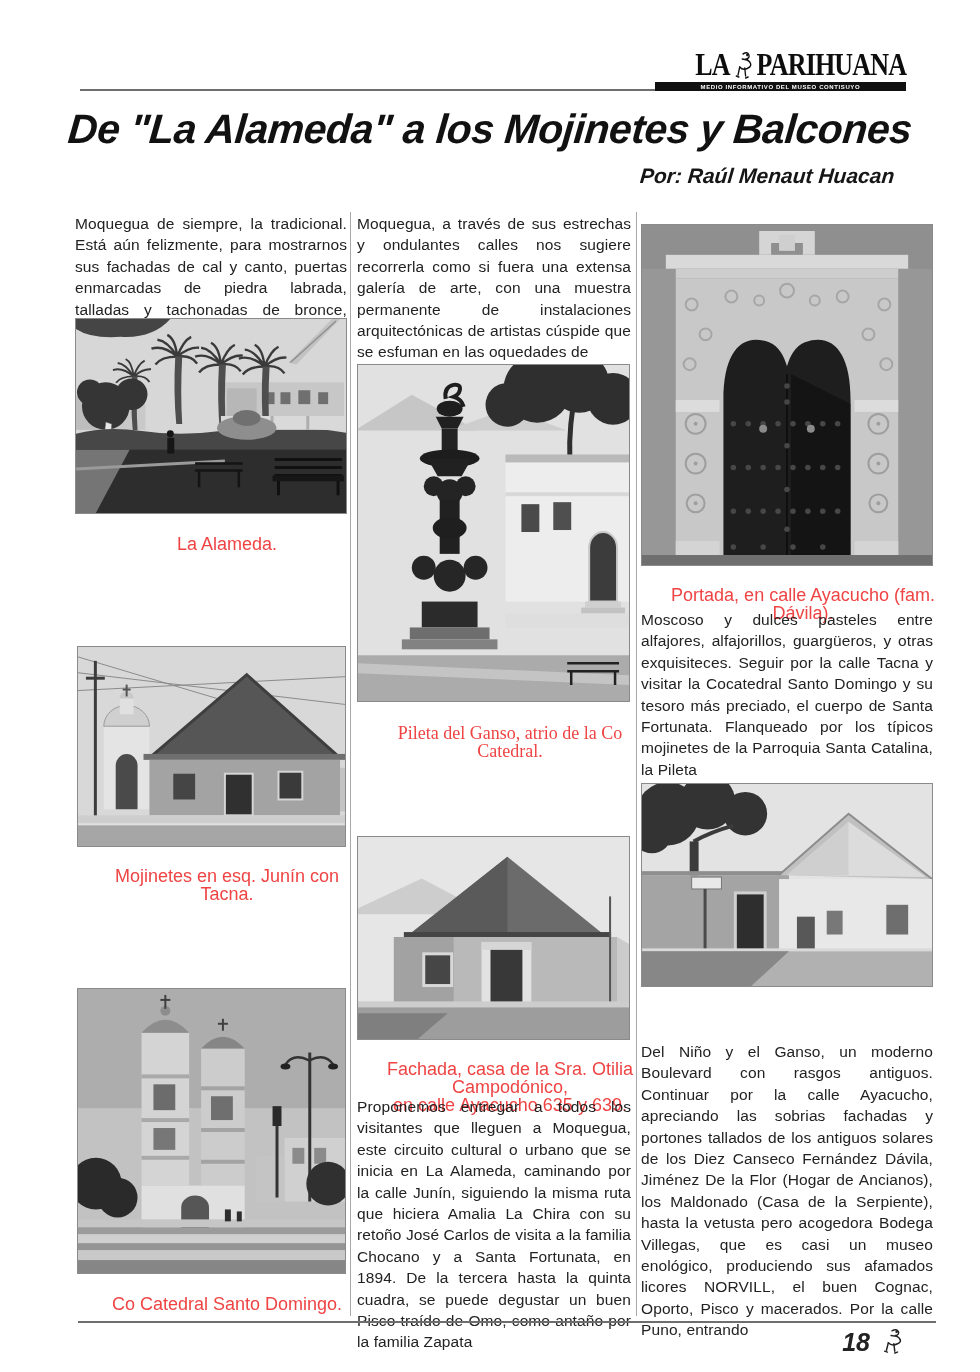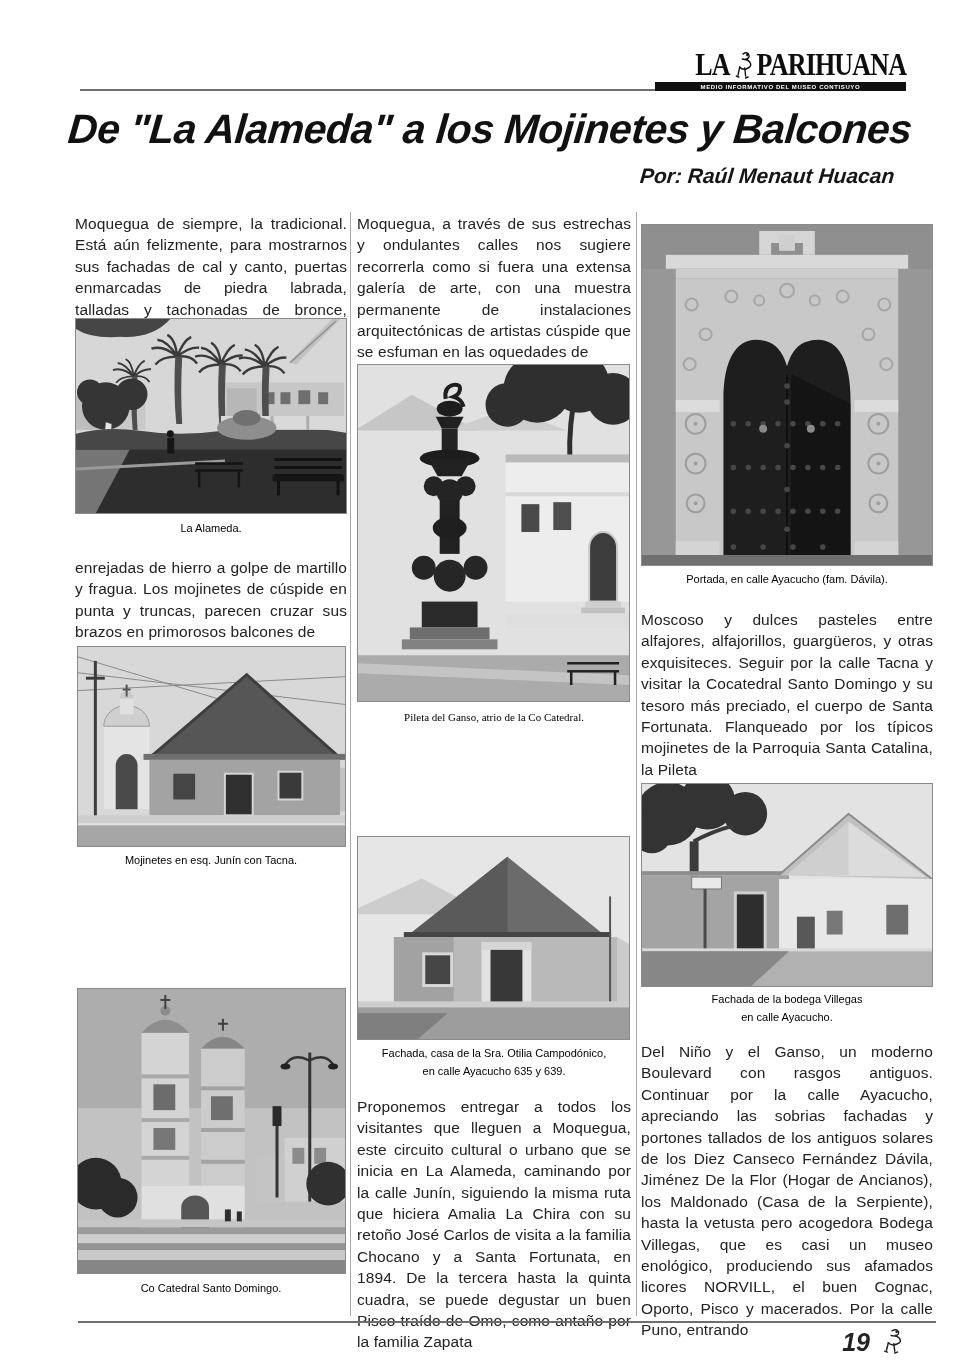--- a/index.html
+++ b/index.html
@@ -14,22 +14,22 @@
         transform:scaleX(.84);transform-origin:right center;}
   .masthead-tagline{margin-top:2px;background:#101010;color:#ffffff;font-size:6px;
         font-weight:700;letter-spacing:.6px;text-align:center;padding:2px 3px 1px;}
   .article-title{position:absolute;top:106px;left:60px;width:860px;margin:0;
         text-align:center;font-size:41px;font-style:italic;font-weight:700;
         letter-spacing:-.5px;transform:skewX(-5deg);color:#111;}
   .article-byline{position:absolute;top:164px;right:86px;margin:0;font-size:21px;
         font-style:italic;font-weight:700;transform:skewX(-5deg);color:#161616;}
   .body-text{position:absolute;margin:0;font-size:15.5px;line-height:21.4px;
         text-align:justify;color:#222;letter-spacing:.1px;}
-  .caption{position:absolute;margin:0;font-size:11px;line-height:18px;
-        text-align:center;color:#000000;white-space:pre-line;}
+  .caption{position:absolute;margin:16px;font-size:18px;line-height:18px;
+        text-align:center;color:#ef4444;white-space:pre-line;}
   .photo{position:absolute;margin:0;border:1px solid #8a8a8a;box-sizing:border-box;background:#ddd;}
   .photo svg{display:block;width:100%;height:100%;}
   .page-number{position:absolute;top:1328px;right:110px;margin:0;font-size:25px;
         font-style:italic;font-weight:700;color:#222;}
   .footer-bird{position:absolute;top:1326px;right:76px;}
 </style>
 </head>
 <body>
 
 <div class="page">
@@ -104,21 +104,20 @@
       <rect x="198" y="158" width="72" height="6" fill="#161616"></rect>
       <g stroke="#141414" stroke-width="2.5">
         <path d="M120,146H168 M120,153H168 M124,153V170 M164,153V170"></path>
       </g>
       <circle cx="95" cy="116" r="3.5" fill="#161616"></circle>
       <rect x="92" y="120" width="7" height="16" fill="#161616"></rect>
     </svg>
   </figure>
   <p class="caption" style="left:75px;top:519px;width:272px;">La Alameda.</p>
 
-  <p class="body-text" style="left:75px;top:557px;width:272px;">enrejadas de hierro a golpe de martillo y fragua. Los mojinetes de cúspide en punta y truncas, parecen cruzar sus brazos en primorosos balcones de</p>
 
   <figure class="photo" style="left:77px;top:646px;width:269px;height:201px;">
     <svg viewBox="0 0 269 201" preserveAspectRatio="none">
       <rect width="269" height="201" fill="#d8d8d8"></rect>
       <g stroke="#8a8a8a" stroke-width="1">
         <line x1="0" y1="26" x2="269" y2="58"></line>
         <line x1="0" y1="44" x2="269" y2="30"></line>
         <line x1="0" y1="10" x2="200" y2="70"></line>
       </g>
       <rect x="16" y="14" width="3" height="158" fill="#3c3c3c"></rect>
@@ -379,27 +378,25 @@
       <polygon points="146,92 208,38 208,92" fill="#cfcfcf"></polygon>
       <rect x="138" y="96" width="154" height="72" fill="#e8e8e8"></rect>
       <rect x="246" y="122" width="22" height="30" fill="#6e6e6e"></rect>
       <rect x="186" y="128" width="16" height="24" fill="#787878"></rect>
       <rect x="156" y="134" width="18" height="34" fill="#585858"></rect>
       <rect x="0" y="166" width="292" height="3" fill="#d9d9d9"></rect>
       <rect x="0" y="169" width="292" height="35" fill="#b1b1b1"></rect>
       <polygon points="0,169 148,169 110,204 0,204" fill="#878787"></polygon>
     </svg>
   </figure>
-  <p class="caption" style="left:641px;top:990px;width:292px;">Fachada  de la bodega Villegas
-en calle Ayacucho.</p>
 
   <p class="body-text" style="left:641px;top:1041px;width:292px;">Del Niño y el Ganso, un moderno Boulevard con rasgos antiguos. Continuar por la calle Ayacucho, apreciando las sobrias fachadas y portones tallados de los antiguos solares de los Diez Canseco Fernández Dávila, Jiménez De la Flor (Hogar de Ancianos), los Maldonado (Casa de la Serpiente), hasta la vetusta pero acogedora Bodega Villegas, que es casi un museo enológico, produciendo sus afamados licores NORVILL, el buen Cognac, Oporto, Pisco y macerados. Por la calle Puno, entrando</p>
 
   <div class="rule" style="top:1321px;left:78px;width:858px;height:2px;"></div>
-  <p class="page-number">19</p>
+  <p class="page-number">18</p>
   <svg class="footer-bird" width="24" height="30" viewBox="0 0 26 30">
     <g stroke="#222" stroke-width="1.6" fill="none" stroke-linecap="round">
       <path d="M13,4 q5,-3 7,1 q1,3 -3,4 l4,3 q3,4 -2,6 q-6,3 -10,-1"></path>
       <path d="M9,17 l-2,8 m8,-7 l1,8"></path>
       <path d="M5,26 l3,1 m8,1 l3,-1"></path>
       <path d="M12,9 l6,1"></path>
     </g>
     <circle cx="18" cy="5" r="1.4" fill="#222"></circle>
   </svg>
 

